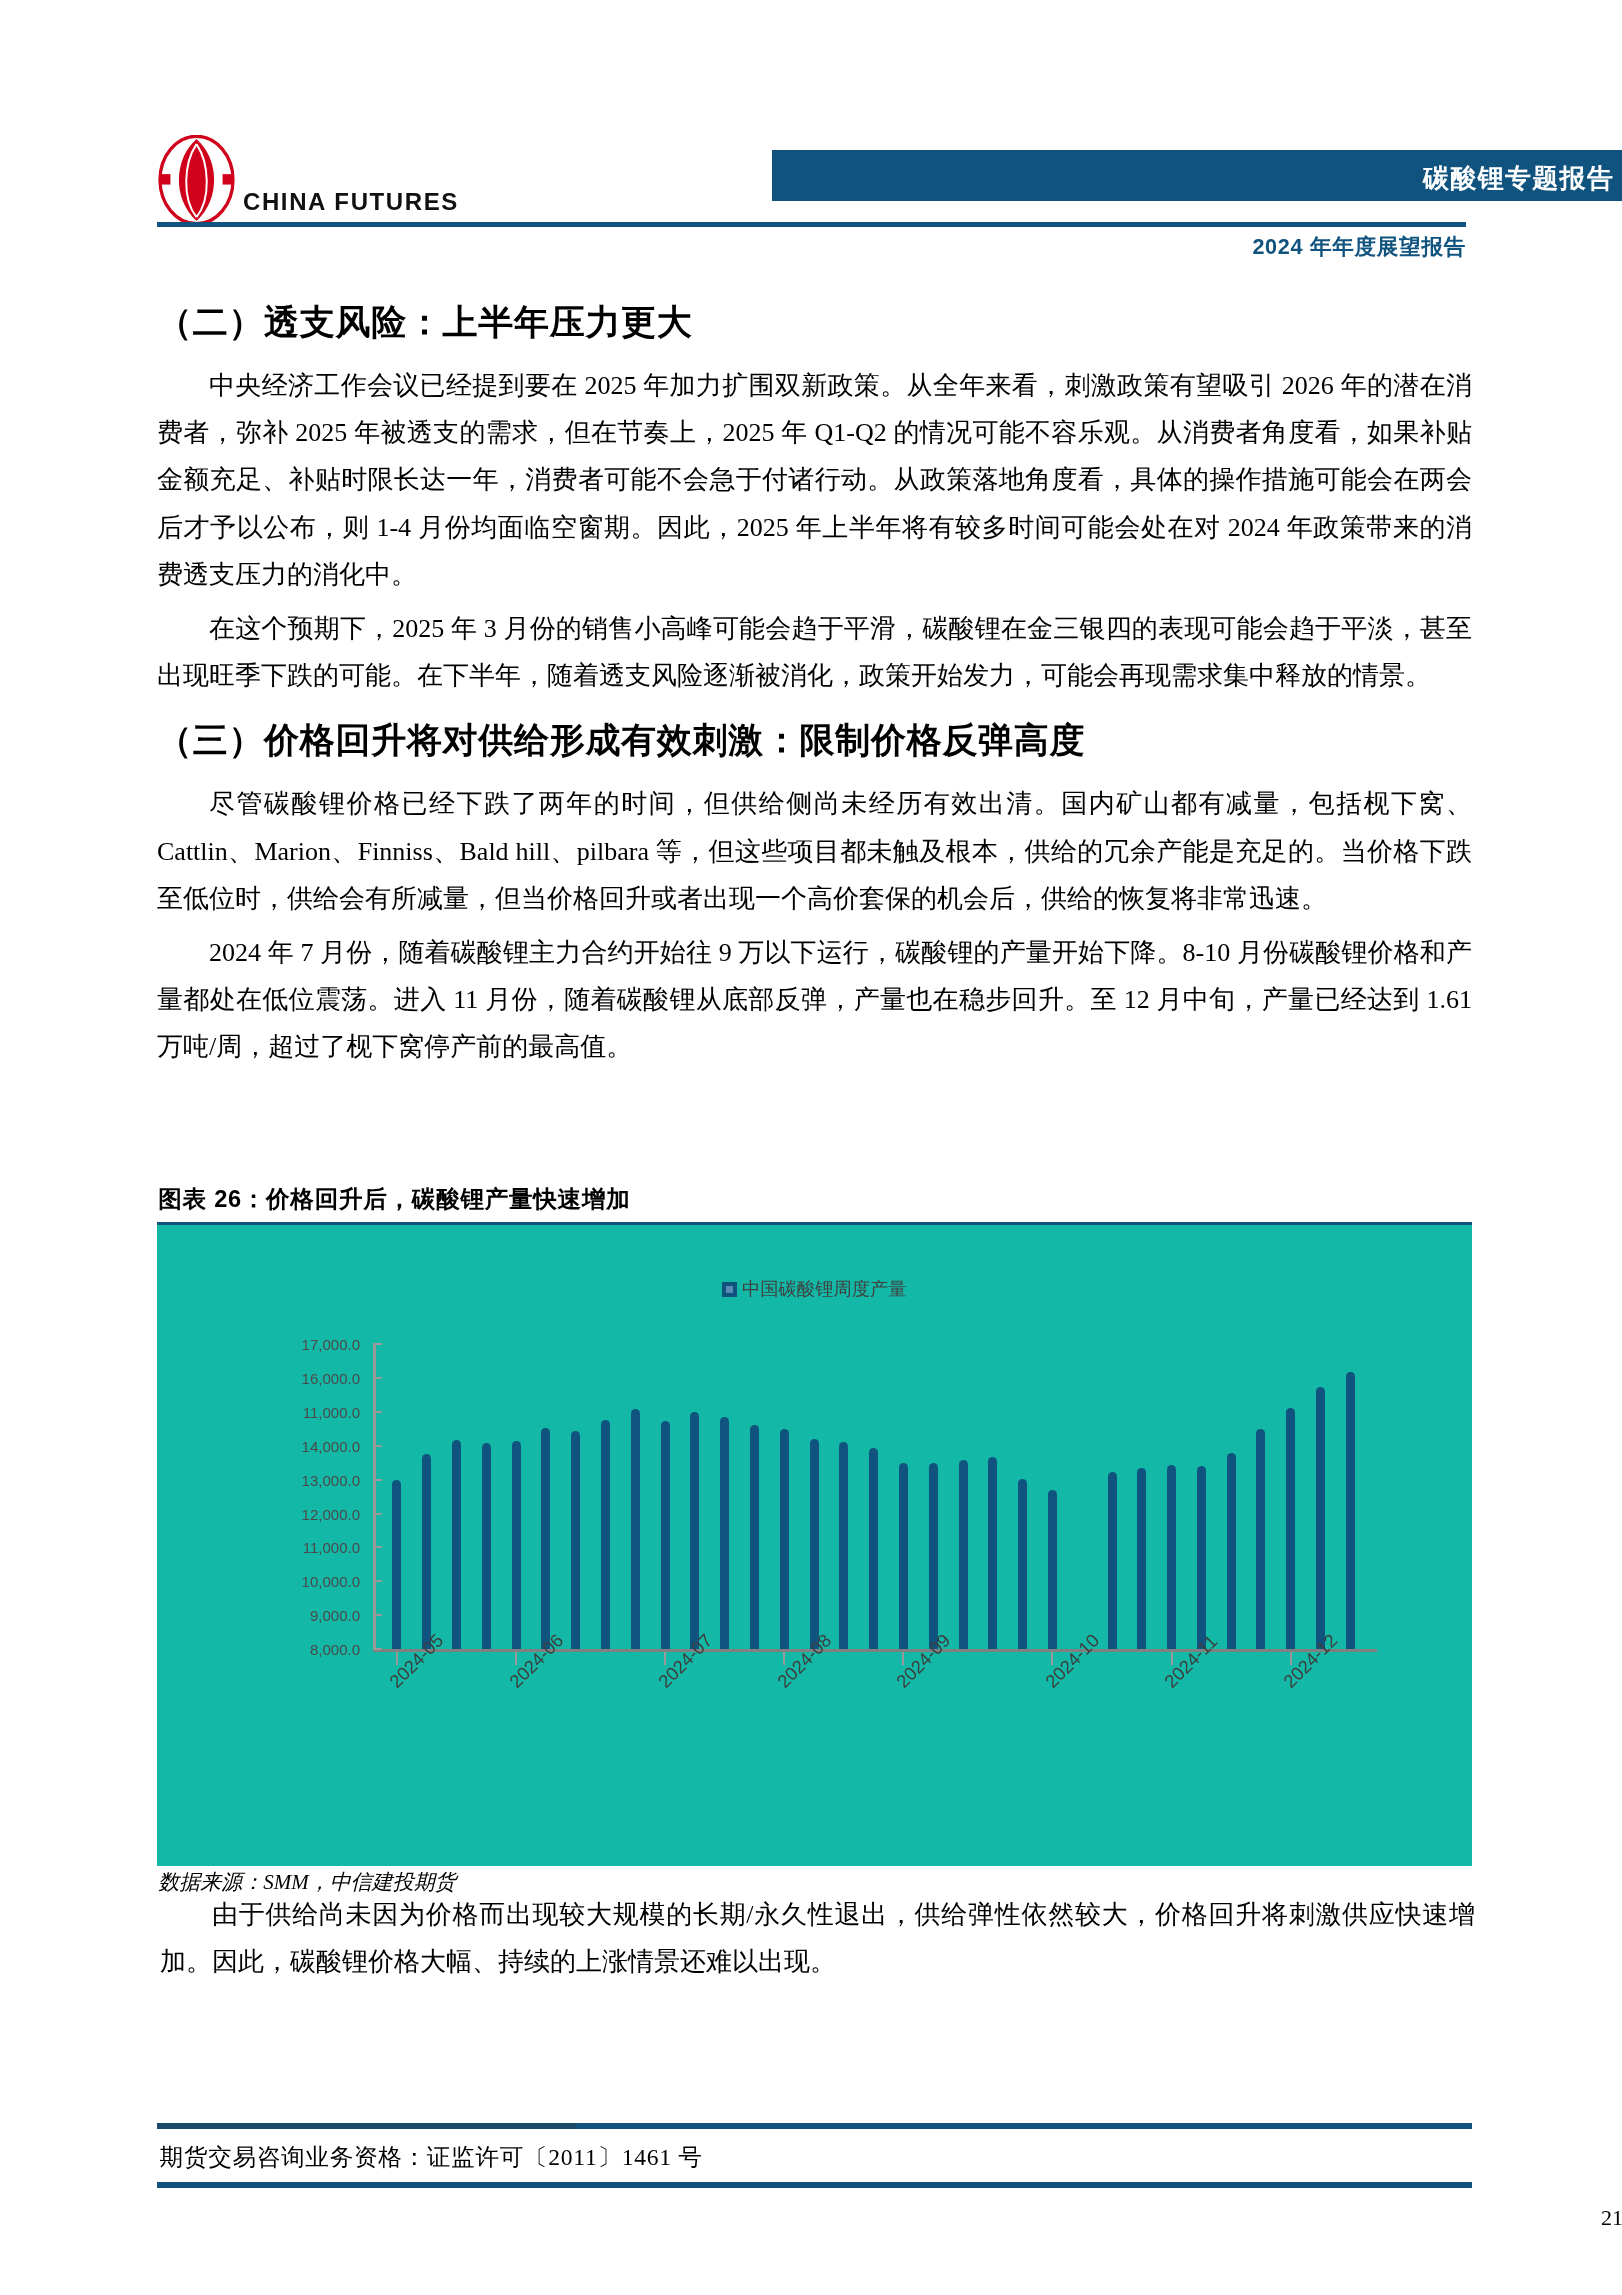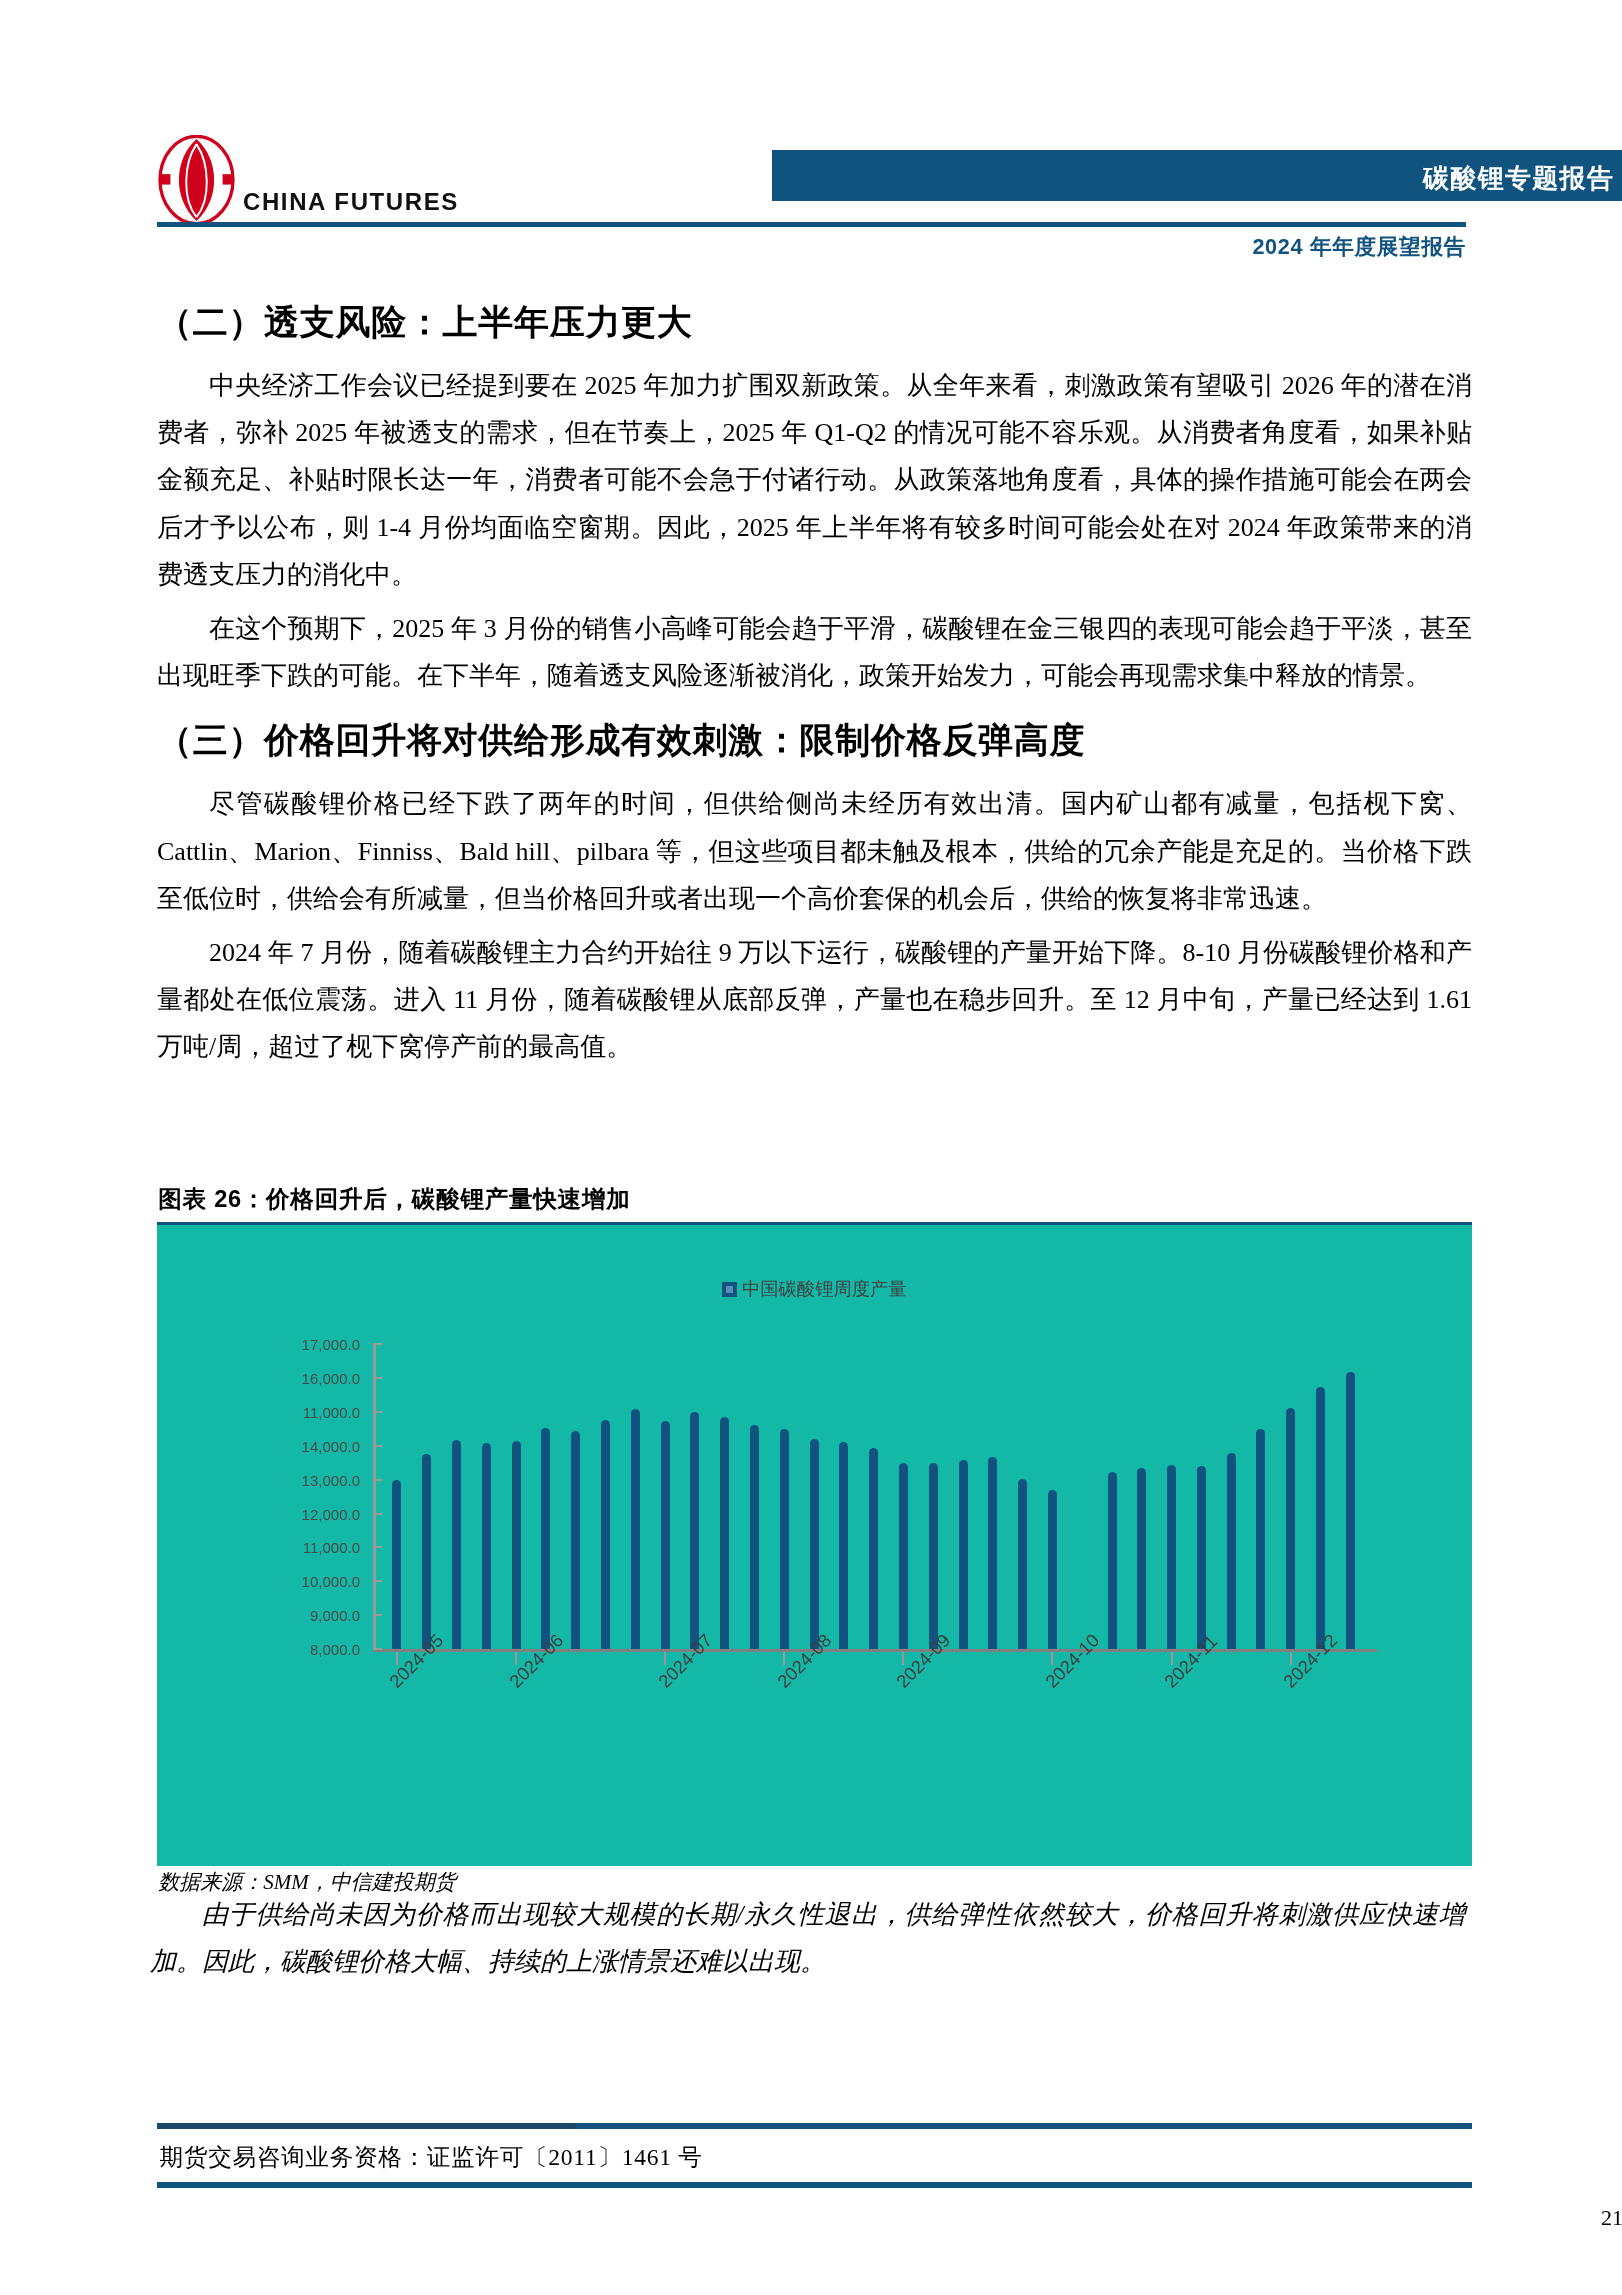--- a/index.html
+++ b/index.html
@@ -51,21 +51,21 @@
   .bar{position:absolute;width:8.5px;background:#11537f;border-radius:4.6px 4.6px 0 0;bottom:0;}
   .bars{position:absolute;left:219px;top:119px;width:1001px;height:305px;}
 
   .xtick{position:absolute;top:427px;width:2px;height:13px;background:#9a9a9a;}
   .xlab{position:absolute;top:452px;font-family:"Liberation Sans",sans-serif;font-size:18.3px;
     color:#3d3d3d;transform:rotate(-45deg);transform-origin:left top;white-space:nowrap;}
 
   .fig-src{font-family:"Liberation Serif",serif;font-style:italic;font-size:21px;
     margin-top:2.6px;margin-left:1.3px;color:#000;}
 
-  .after{position:absolute;left:150px;top:1891px;width:1315px;font-style:italic;}
+  .after{position:absolute;left:160px;top:1891px;width:1315px;}
 
   
   .footer{position:absolute;left:157px;top:2123px;width:1315px;}
   .f-rule-top{position:relative;width:1315px;height:5.9px;background:#11537f;}
   .f-rule-top::after{content:"";position:absolute;left:0;top:0;width:419px;height:5.9px;background:#1b4a68;}
   .f-text{font-family:"Liberation Serif",serif;font-size:23.6px;padding:11.8px 0 9.2px 2.6px;letter-spacing:0.7px;}
   .f-rule-bot{width:1315px;height:5.9px;background:#11537f;}
   .pageno{position:absolute;right:0;top:2205px;font-family:"Liberation Serif",serif;font-size:22px;}
 </style>
 </head>

